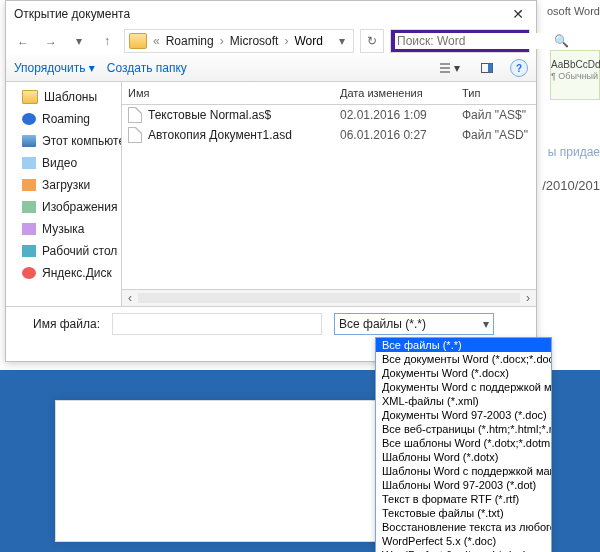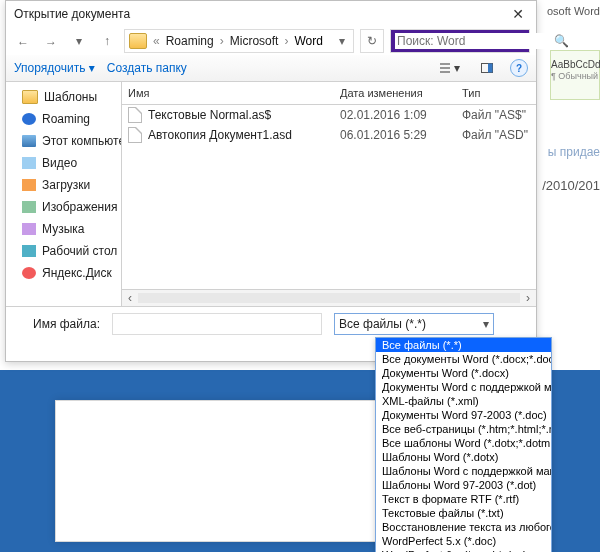--- a/index.html
+++ b/index.html
@@ -290,21 +290,21 @@
               <span>Текстовые Normal.as$</span>
             </div>
             <div class="cell date">02.01.2016 1:09</div>
             <div class="cell type">Файл "AS$"</div>
           </div>
           <div class="row">
             <div class="cell name">
               <span class="file-ico"></span>
               <span>Автокопия Документ1.asd</span>
             </div>
-            <div class="cell date">06.01.2016 5:29</div>
+            <div class="cell date">06.01.2016 0:27</div>
             <div class="cell type">Файл "ASD"</div>
           </div>
         </div>
       <div class="hscroll">
         <span class="arr">‹</span>
         <div class="track"></div>
         <span class="arr">›</span>
       </div>
     </div>
   </div>

